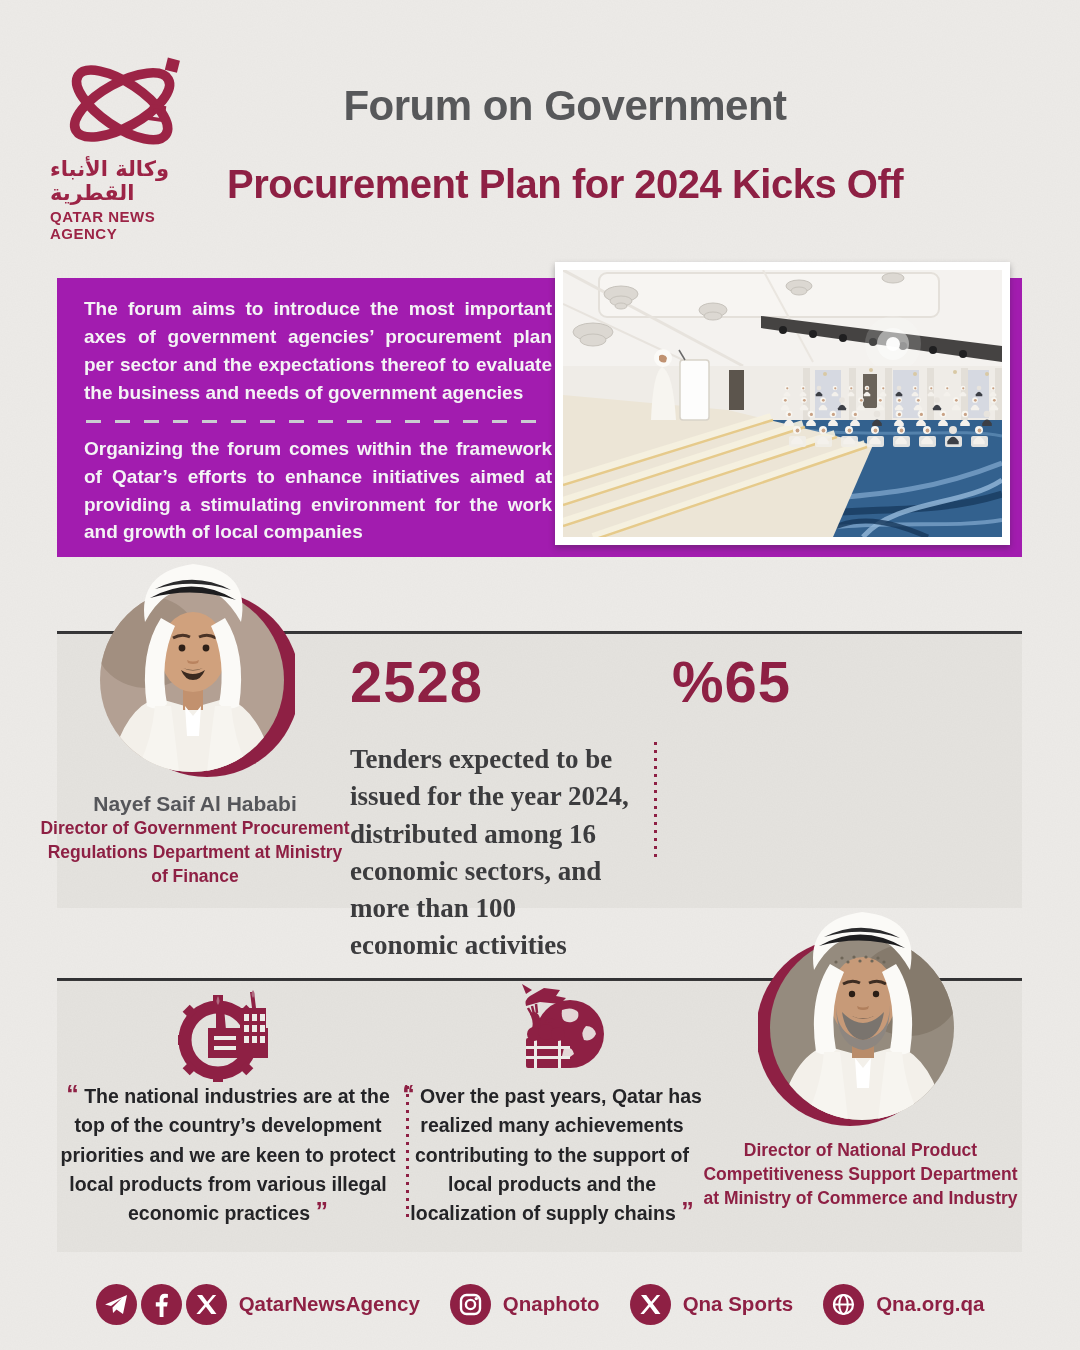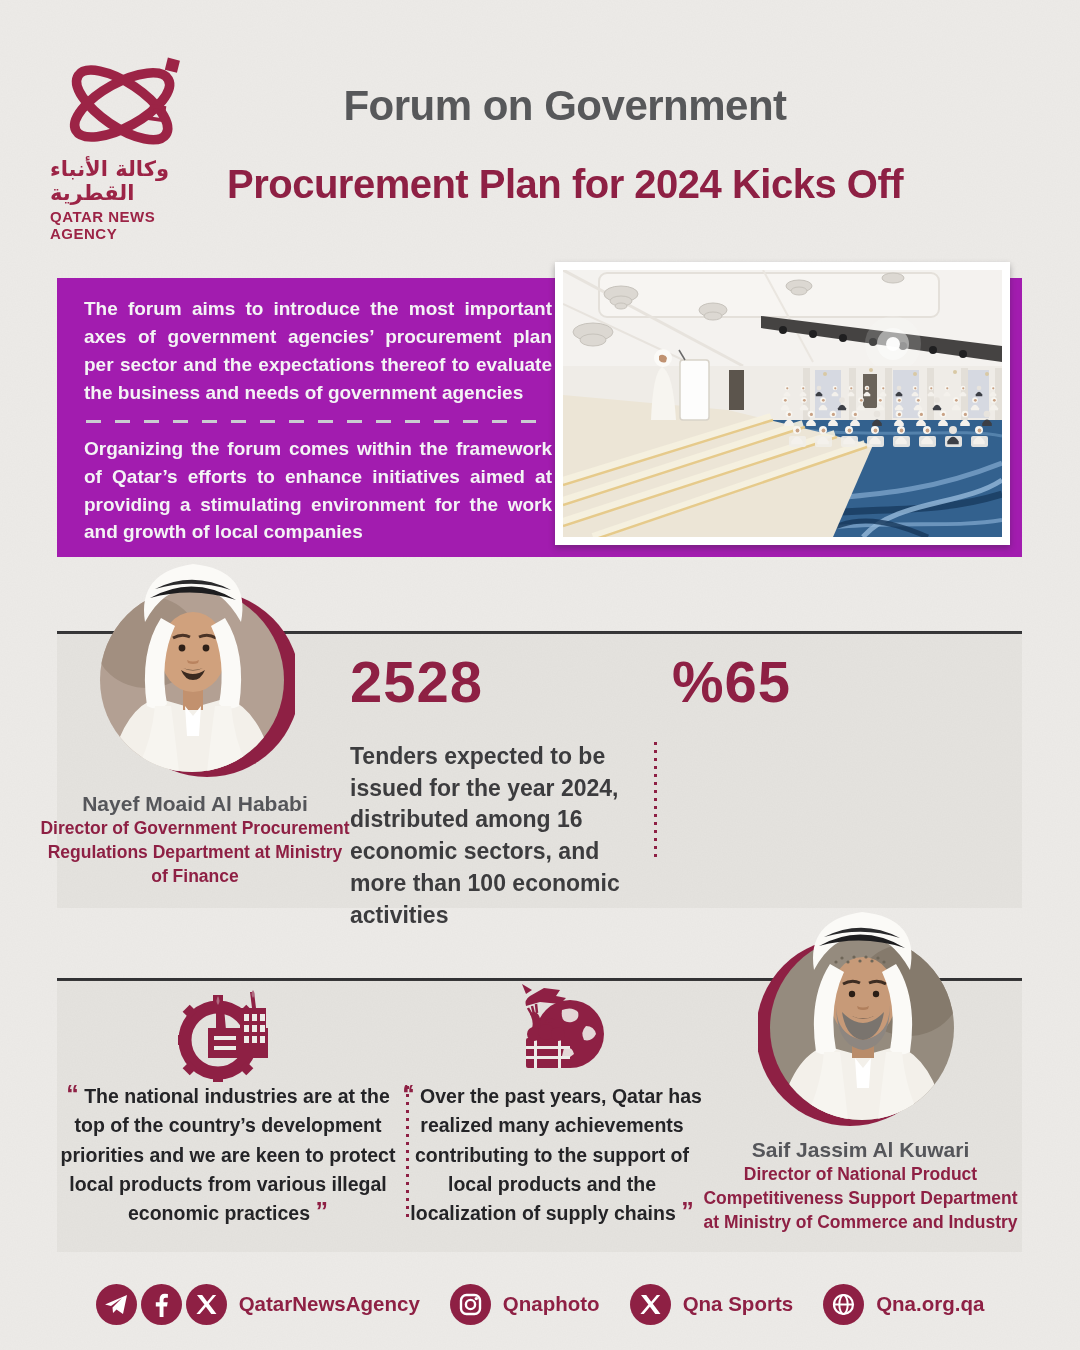--- a/index.html
+++ b/index.html
@@ -38,21 +38,21 @@
   .person { position:absolute; text-align:center; z-index:3; }
   .person1 { left:40px; top:792px; width:310px; }
   .person2 { left:698px; top:1138px; width:325px; }
   .p-name { font-size:21px; font-weight:bold; color:#55565a; }
   .p-title { font-size:17.5px; font-weight:bold; color:#8e2044; line-height:1.38; margin-top:0; }
 
   .stat { position:absolute; text-align:left; z-index:2; }
   .stat1 { left:350px; top:648px; width:280px; }
   .stat2 { left:672px; top:648px; width:350px; }
   .stat-value { font-size:58px; font-weight:bold; color:#8e2044; letter-spacing:1px; }
-  .stat-desc { font-size:23px; color:#3c3c3e; line-height:1.38; margin-top:26px; font-weight:bold; }
+  .stat-desc { font-size:27px; color:#3c3c3e; line-height:1.38; margin-top:26px; font-weight:bold;font-family:Liberation Serif, serif; }
   .stat2 .stat-desc { margin-top:22px; }
 
   .vdots { position:absolute; width:3px; background:repeating-linear-gradient(to bottom,#8e2044 0 3px,transparent 3px 8px); z-index:2; }
   .vdots1 { left:654px; top:742px; height:116px; }
   .vdots2 { left:406px; top:1086px; height:132px; }
 
   .qicon { position:absolute; z-index:2; }
   .icon-industry { left:178px; top:990px; width:108px; height:92px; }
   .icon-trade { left:500px; top:976px; width:112px; height:98px; }
   .qicon svg { width:100%; height:100%; display:block; }
@@ -297,21 +297,21 @@
         <path d="M136 150 Q140 190 156 216 L112 216 Q116 180 120 150 Z" fill="#f7f5f0"></path>
         <path d="M90 150 l8 10 l8 -10 l-2 30 h-12 Z" fill="#ffffff"></path>
       </g>
       <path d="M50 66 Q42 16 98 8 Q156 14 146 66 Q126 30 98 32 Q68 32 50 66 Z" fill="#fbfaf7"></path>
       <path d="M55 42 Q98 18 141 44 Q98 30 55 42 Z" fill="#1d1d1f"></path>
       <path d="M60 33 Q98 14 136 34 Q98 22 60 33 Z" fill="#2a2a2c"></path>
     </svg>
   </div>
 
   <div class="person person1">
-    <div class="p-name">Nayef Moaid Al Hababi</div>
+    <div class="p-name">Nayef Saif Al Hababi</div>
     <div class="p-title">Director of Government Procurement Regulations Department at Ministry of Finance</div>
   </div>
 
   <div class="stat stat1">
     <div class="stat-value">2528</div>
     <div class="stat-desc">Tenders expected to be issued for the year 2024, distributed among 16 economic sectors, and more than 100 economic activities</div>
   </div>
 
   <div class="vdots vdots1"></div>
 
@@ -442,21 +442,20 @@
             <circle cx="126" cy="62" r="1.6"></circle>
           </g>
       </g>
       <path d="M56 70 Q48 20 104 12 Q162 18 152 70 Q132 34 104 36 Q74 36 56 70 Z" fill="#fbfaf7"></path>
       <path d="M61 46 Q104 22 147 48 Q104 34 61 46 Z" fill="#1d1d1f"></path>
       <path d="M66 37 Q104 18 142 38 Q104 26 66 37 Z" fill="#2a2a2c"></path>
     </svg>
   </div>
 
   <div class="person person2">
-    <div class="p-name">Saif Jassim Al Kuwari</div>
     <div class="p-title">Director of National Product Competitiveness Support Department at Ministry of Commerce and Industry</div>
   </div>
 
   <footer class="footer">
     <div class="sgroup">
       <span class="sicon">
         <svg viewBox="0 0 41 41">
             <circle cx="20.5" cy="20.5" r="20.5" fill="#8e2044"></circle>
             <path d="M9 20.5 L31 11 L27 30 L20.5 25.5 L17 29 L16.5 23.5 L26 14 L15 22 Z" fill="#ffffff"></path>
           </svg>

